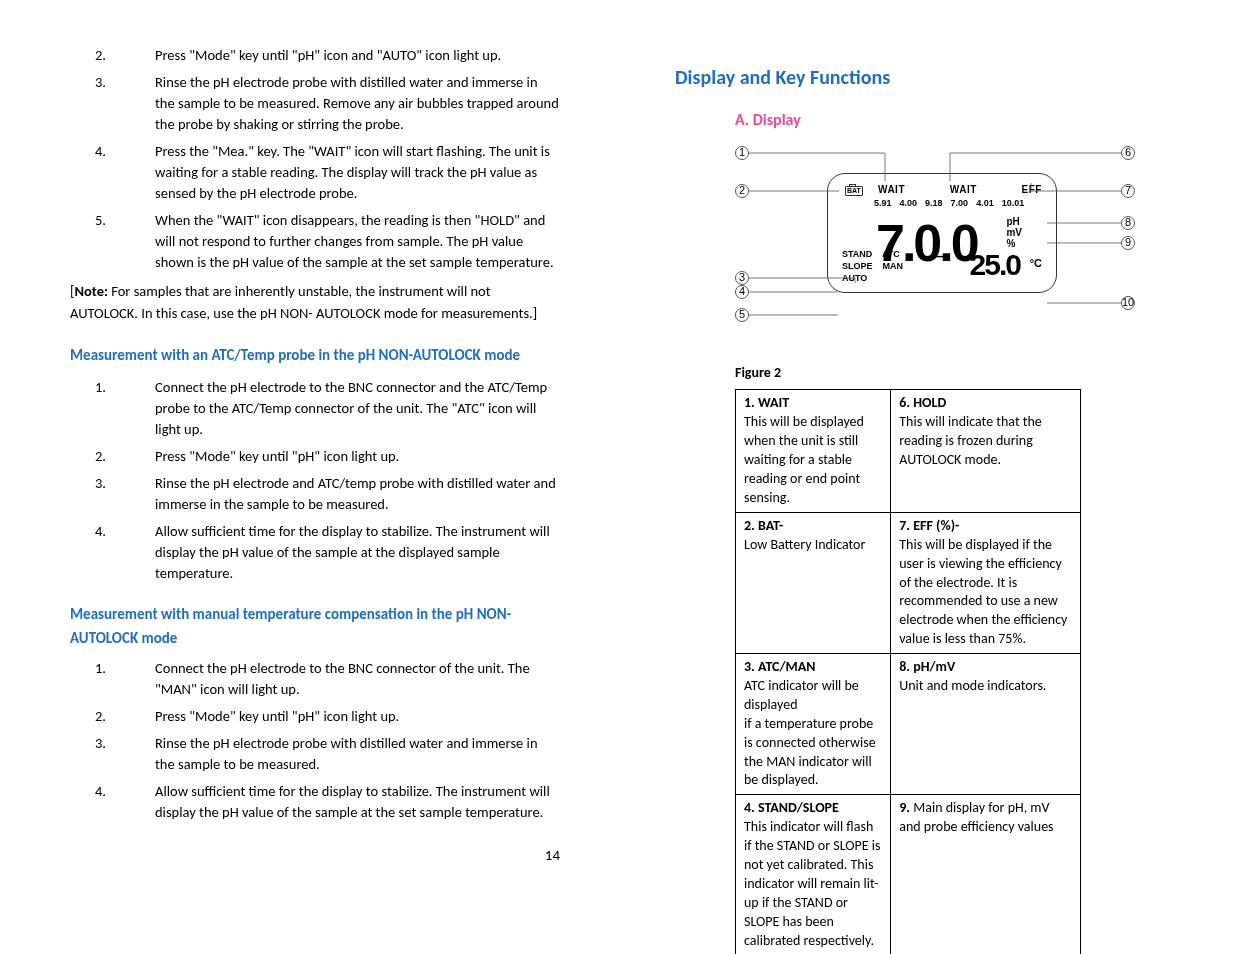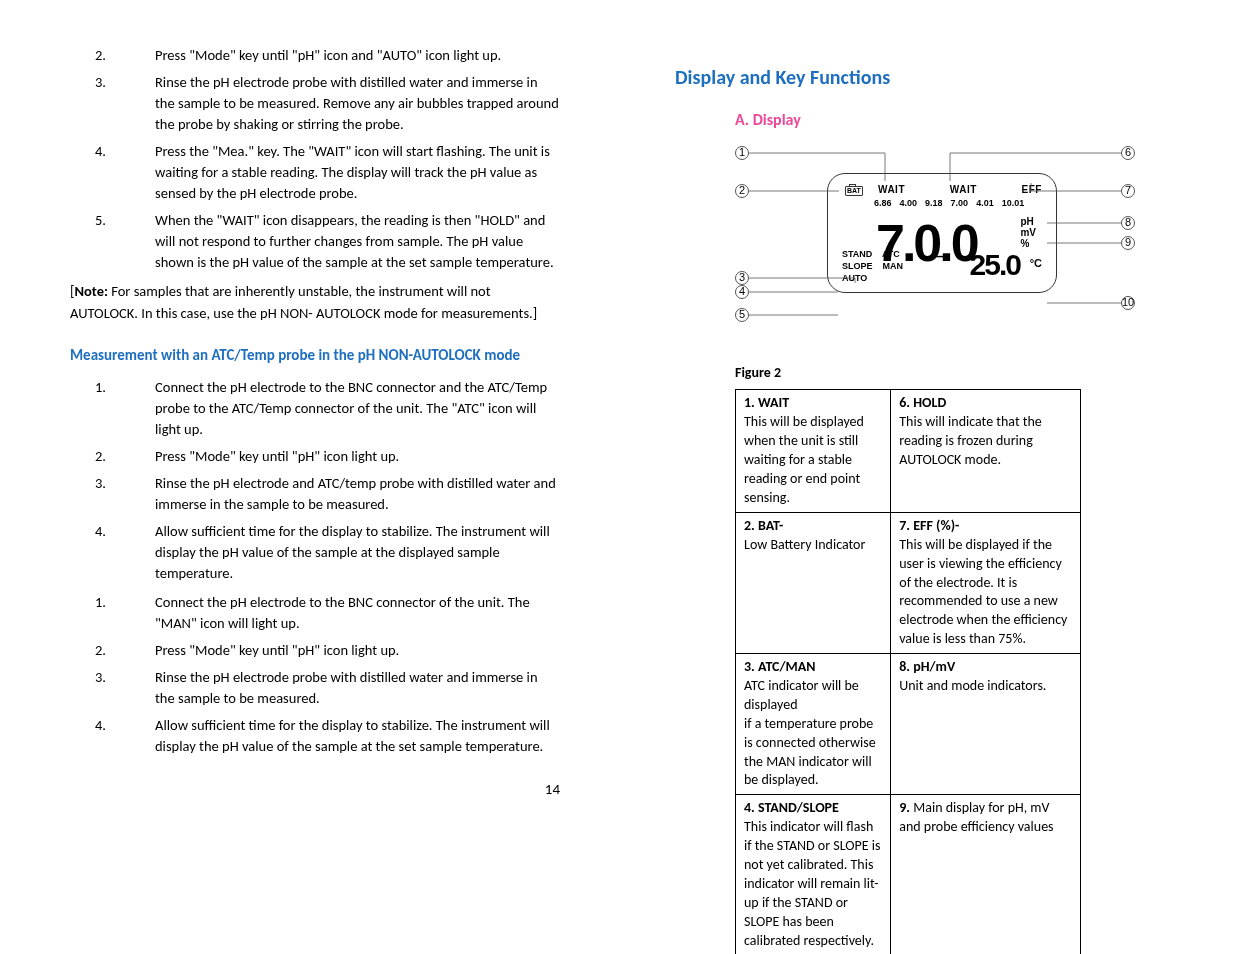--- a/index.html
+++ b/index.html
@@ -109,21 +109,21 @@
   .lcd .big {
     position: absolute;
     font-family: "Arial Black", Arial, sans-serif;
     font-weight: 900;
     font-size: 52px;
     top: 32px; left: 48px;
     letter-spacing: -3px;
   }
   .lcd .units {
     position: absolute;
-    right: 20px; top: 42px;
+    right: 34px; top: 42px;
     font-size: 10px; font-weight: bold;
     line-height: 11px;
     text-align: left;
   }
   .lcd .row3 {
     position: absolute;
     left: 14px; bottom: 8px;
     font-size: 9px; font-weight: bold;
     line-height: 12px;
   }
@@ -213,20 +213,21 @@
     <li>
         <span class="idx">3.</span>
         <span class="body">Rinse the pH electrode and ATC/temp probe with distilled water and immerse in the sample to be measured.</span>
       </li>
     <li>
         <span class="idx">4.</span>
         <span class="body">Allow sufficient time for the display to stabilize. The instrument will display the pH value of the sample at the displayed sample temperature.</span>
       </li>
   </ol>
 
+  <h3 class="sub no-indent tight">Measurement with manual temperature compensation in the pH NON-AUTOLOCK mode</h3>
   <ol class="num-list">
     <li>
         <span class="idx">1.</span>
         <span class="body">Connect the pH electrode to the BNC connector of the unit. The "MAN" icon will light up.</span>
       </li>
     <li>
         <span class="idx">2.</span>
         <span class="body">Press "Mode" key until "pH" icon light up.</span>
       </li>
     <li>
@@ -248,21 +249,21 @@
   <div class="fig-area">
     <div class="lcd-wrap">
       <div class="lcd">
         <div class="bat">BAT</div>
         <div class="row1">
           <span class="w">WAIT</span>
           <span>WAIT</span>
           <span>EFF</span>
         </div>
         <div class="row2">
-          <span>6.86</span>
+          <span>5.91</span>
           <span>4.00</span>
           <span>9.18</span>
           <span>7.00</span>
           <span>4.01</span>
           <span>10.01</span>
         </div>
         <div class="big">7.0.0</div>
         <div class="units">
           <div>pH</div>
           <div>mV</div>

